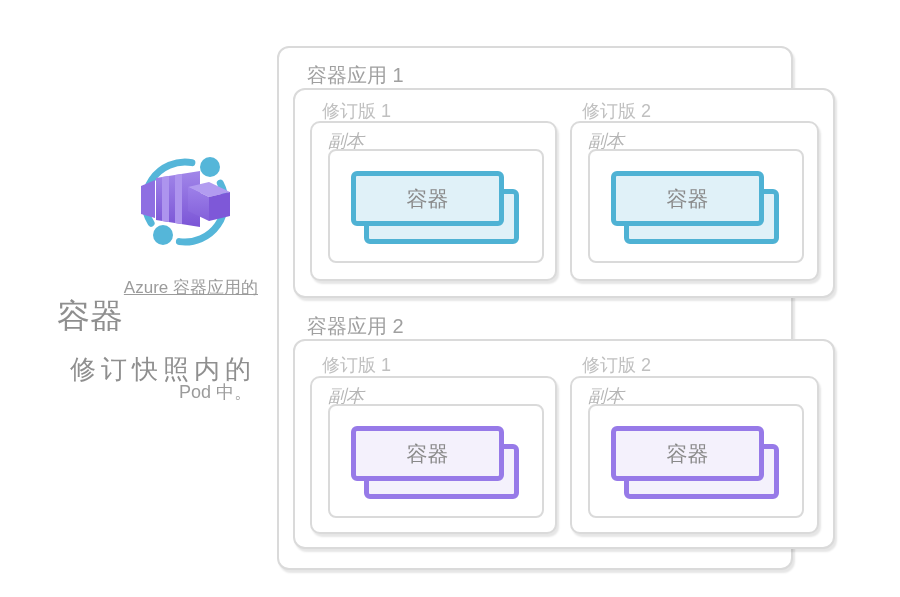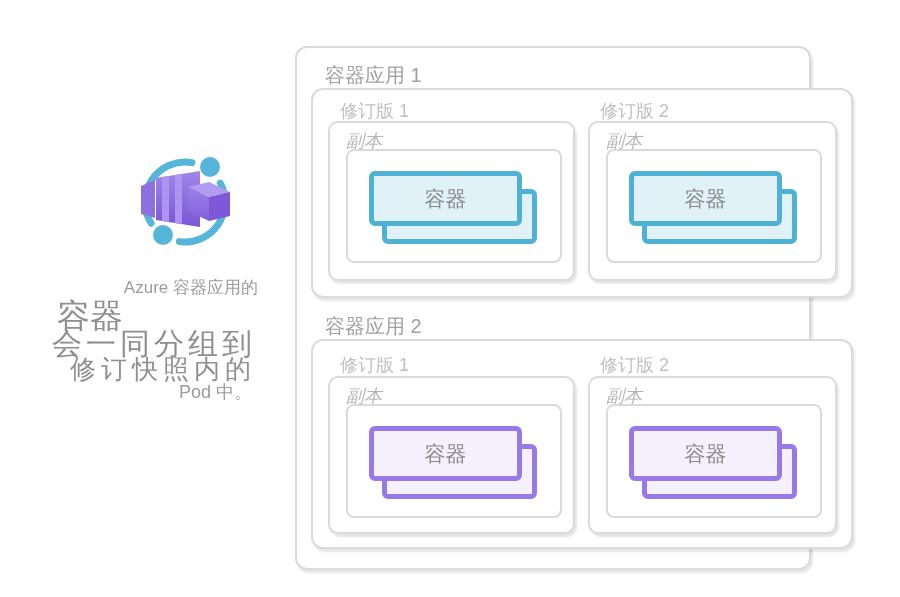--- a/index.html
+++ b/index.html
@@ -38,21 +38,21 @@
   .crect.front {
     left: 21px; top: 20px; width: 153px; height: 55px;
     display: flex; align-items: center; justify-content: center;
   }
   .teal   .crect { border-color: #4fb2d4; background: #e0f1f8; }
   .purple .crect { border-color: #977ae8; background: #f4f1fc; }
   .crect .clabel { font-size: 21px; color: #8a8a8a; }
 
   
   .cap { position: absolute; white-space: nowrap; }
-  .cap1 { left: 0; top: 276px; width: 258px; text-align: right; font-size: 17px; color: #9b9b9b; }
+  .cap1 { left: 0; top: 276px; width: 258px; text-align: right; font-size: 17px; color: #9b9b9b; text-decoration: underline; }
   .cap2 { left: 57px; top: 294px; font-size: 33px; color: #8f8f8f; }
   .cap3 { left: 0; top: 324px; width: 256px; text-align: right; font-size: 30px; letter-spacing: 4px; color: #8f8f8f; }
   .cap4 { left: 0; top: 352px; width: 256px; text-align: right; font-size: 26px; letter-spacing: 5px; color: #8f8f8f; padding-left: 12px; }
   .cap5 { left: 0; top: 380px; width: 252px; text-align: right; font-size: 18px; color: #9b9b9b; }
 
   .icon-wrap { position: absolute; left: 138px; top: 154px; width: 96px; height: 96px; }
 </style>
 </head>
 <body>
 
@@ -81,26 +81,25 @@
       <polygon points="24,23.1 31,22 31,68.1 24,67" fill="#ad94ee"></polygon>
       <polygon points="37,21 44,19.9 44,70.1 37,69" fill="#ad94ee"></polygon>
       <polygon points="50,33 71,28 92,38 71,43" fill="#b29cf0"></polygon>
       <polygon points="50,33 71,43 71,67 50,57" fill="url(#rightFace)"></polygon>
       <polygon points="71,43 92,38 92,62 71,67" fill="#7e58d8"></polygon>
     </svg>
   </div>
 
   <div class="cap cap1">Azure 容器应用的</div>
   <div class="cap cap2">容器</div>
-  <div class="cap cap3">会一同分组到</div>
   <div class="cap cap4">修订快照内的</div>
   <div class="cap cap5">Pod 中。</div>
 
   <div class="lbl env-label" style="left:315px; top:27px;">环境</div>
-  <div class="gbox" style="left:295px; top:46px; width:516px; height:524px;">
+  <div class="gbox" style="left:277px; top:46px; width:516px; height:524px;">
 
     <div class="lbl app-label" style="left:28px; top:14px;">容器应用 1</div>
     <div class="gbox" style="left:14px; top:40px; width:542px; height:210px; border-radius:12px;">
 
       <div class="lbl rev-label" style="left:27px; top:9px;">修订版 1</div>
       <div class="gbox" style="left:15px; top:31px; width:247px; height:160px; border-radius:10px;">
         <div class="lbl rep-label" style="left:16px; top:6px;">副本</div>
         <div class="gbox" style="left:16px; top:26px; width:216px; height:114px; border-radius:8px; box-shadow:none;">
           <div class="cstack teal">
             <div class="crect back"></div>

